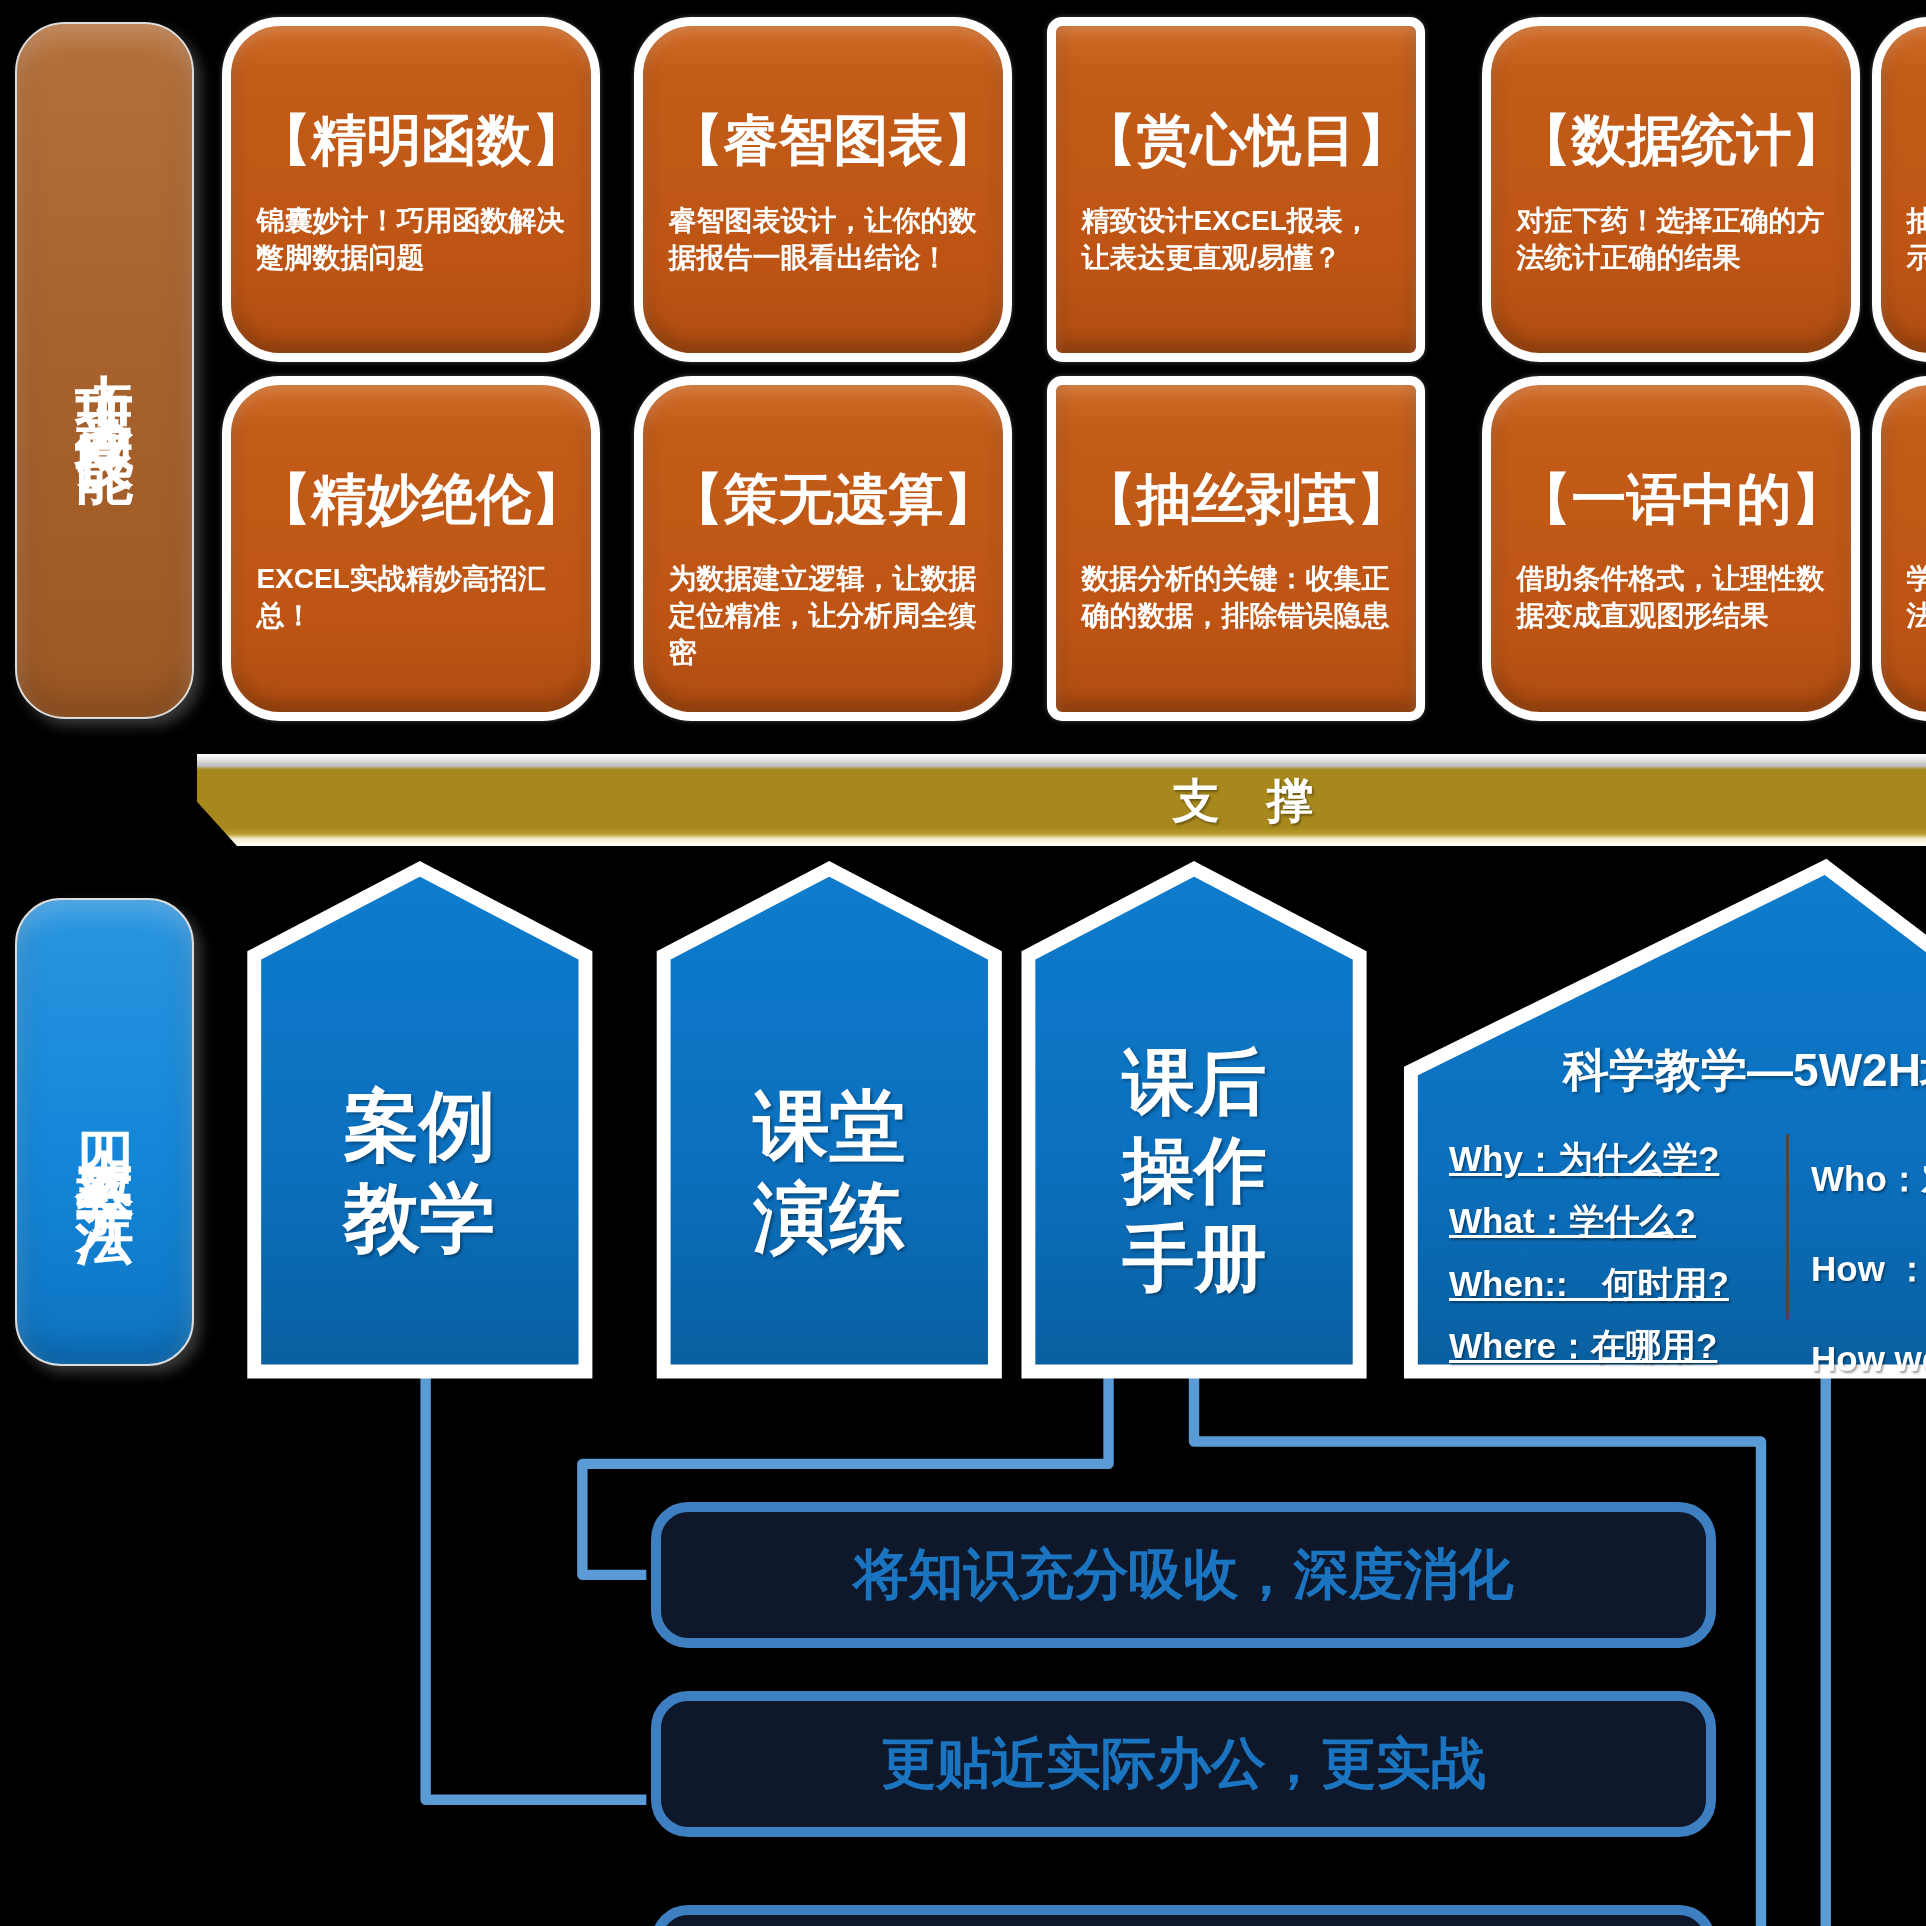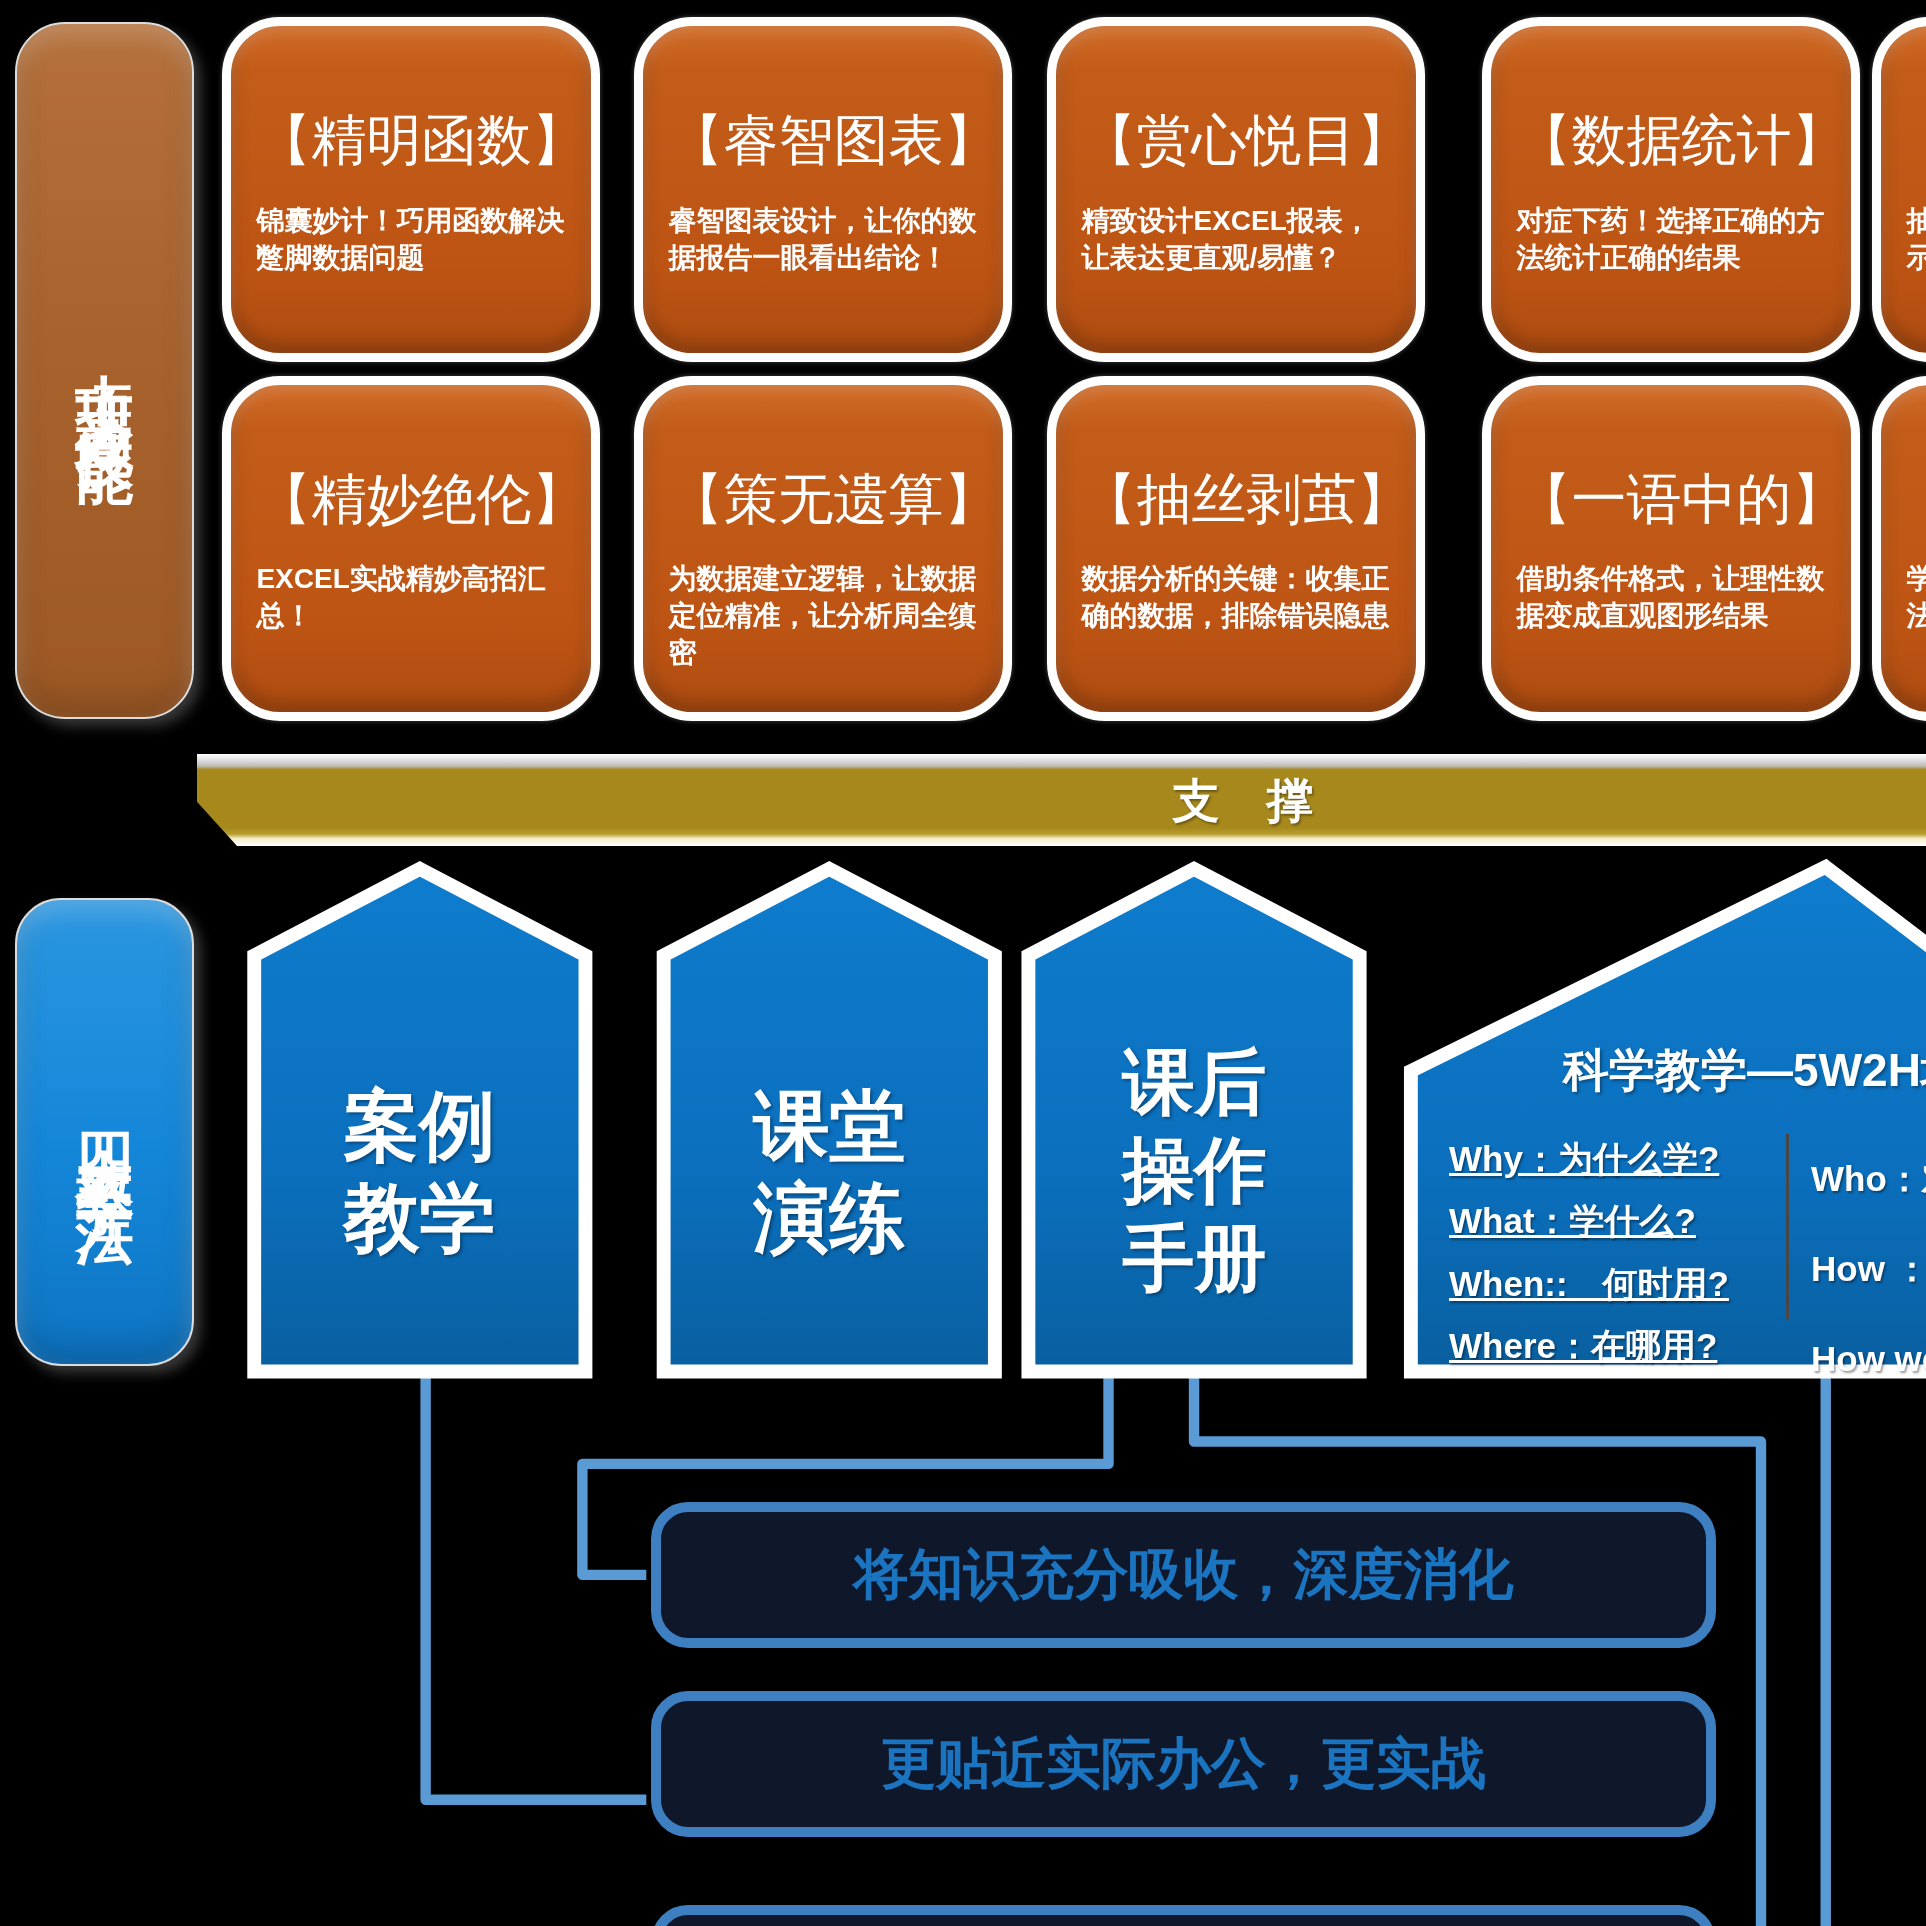--- a/index.html
+++ b/index.html
@@ -13,24 +13,24 @@
   #skills-label{left:15.4px;top:22.3px;width:175px;height:693px;border-radius:50px;
     background:linear-gradient(180deg,#b4703a 0%,#a8622e 45%,#9c5824 100%);}
   #methods-label{left:15.4px;top:898px;width:175px;height:464px;border-radius:46px;
     background:linear-gradient(180deg,#2b96e0 0%,#1486d8 55%,#0e74c2 100%);}
   
   .skill-box{position:absolute;width:378px;height:345px;box-sizing:border-box;
     border:9.2px solid #fff;border-radius:58px;
     background:linear-gradient(180deg,#cf6a26 0%,#c35c19 14%,#bd5414 72%,#b04d11 100%);
     box-shadow:0 0 5.4px rgba(200,200,200,.35), inset 0 6.2px 13px rgba(255,255,255,.16), inset 0 -10px 18.5px rgba(0,0,0,.24);
     color:#fff;text-align:center;padding:83px 25.4px 0 25.4px;}
-  .skill-title{font-size:55px;font-weight:normal;line-height:1.15;white-space:nowrap;}
+  .skill-title{font-size:55px;font-weight:bold;line-height:1.15;white-space:nowrap;}
   .skill-desc{margin-top:30px;font-size:28px;font-weight:bold;line-height:1.32;text-align:left;}
   
-  .c0{left:222px;} .c1{left:634px;} .c2{left:1047px;} .c3{left:1459px;margin-left:23px;} .c4{left:1872px;}
+  .c0{left:222px;} .c1{left:634px;} .c2{left:1047px;border-radius:15px;} .c3{left:1459px;margin-left:23px;} .c4{left:1872px;}
   .r0{top:17.3px;} .r1{top:376px;}
   
   #banner{position:absolute;left:197px;top:754px;width:2092px;height:92px;
     clip-path:polygon(0 0,100% 0,100% 52%,calc(100% - 40px) 100%,40px 100%,0 52%);
     background:linear-gradient(180deg,#ffffff 0%,#e9e9e9 5%,#bdbdbd 13%,#a6881c 17%,#a6881c 80%,#b99d2e 87%,#f5eecb 92%,#ffffff 100%);
     display:flex;align-items:center;justify-content:center;}
   #banner .label{color:#fff;font-weight:bold;font-size:47px;margin-top:2.3px;text-shadow:1.5px 1.9px 2.3px rgba(0,0,0,.35);}
   
   #diagram{position:absolute;left:0;top:0;width:2291px;height:2268px;}
   

